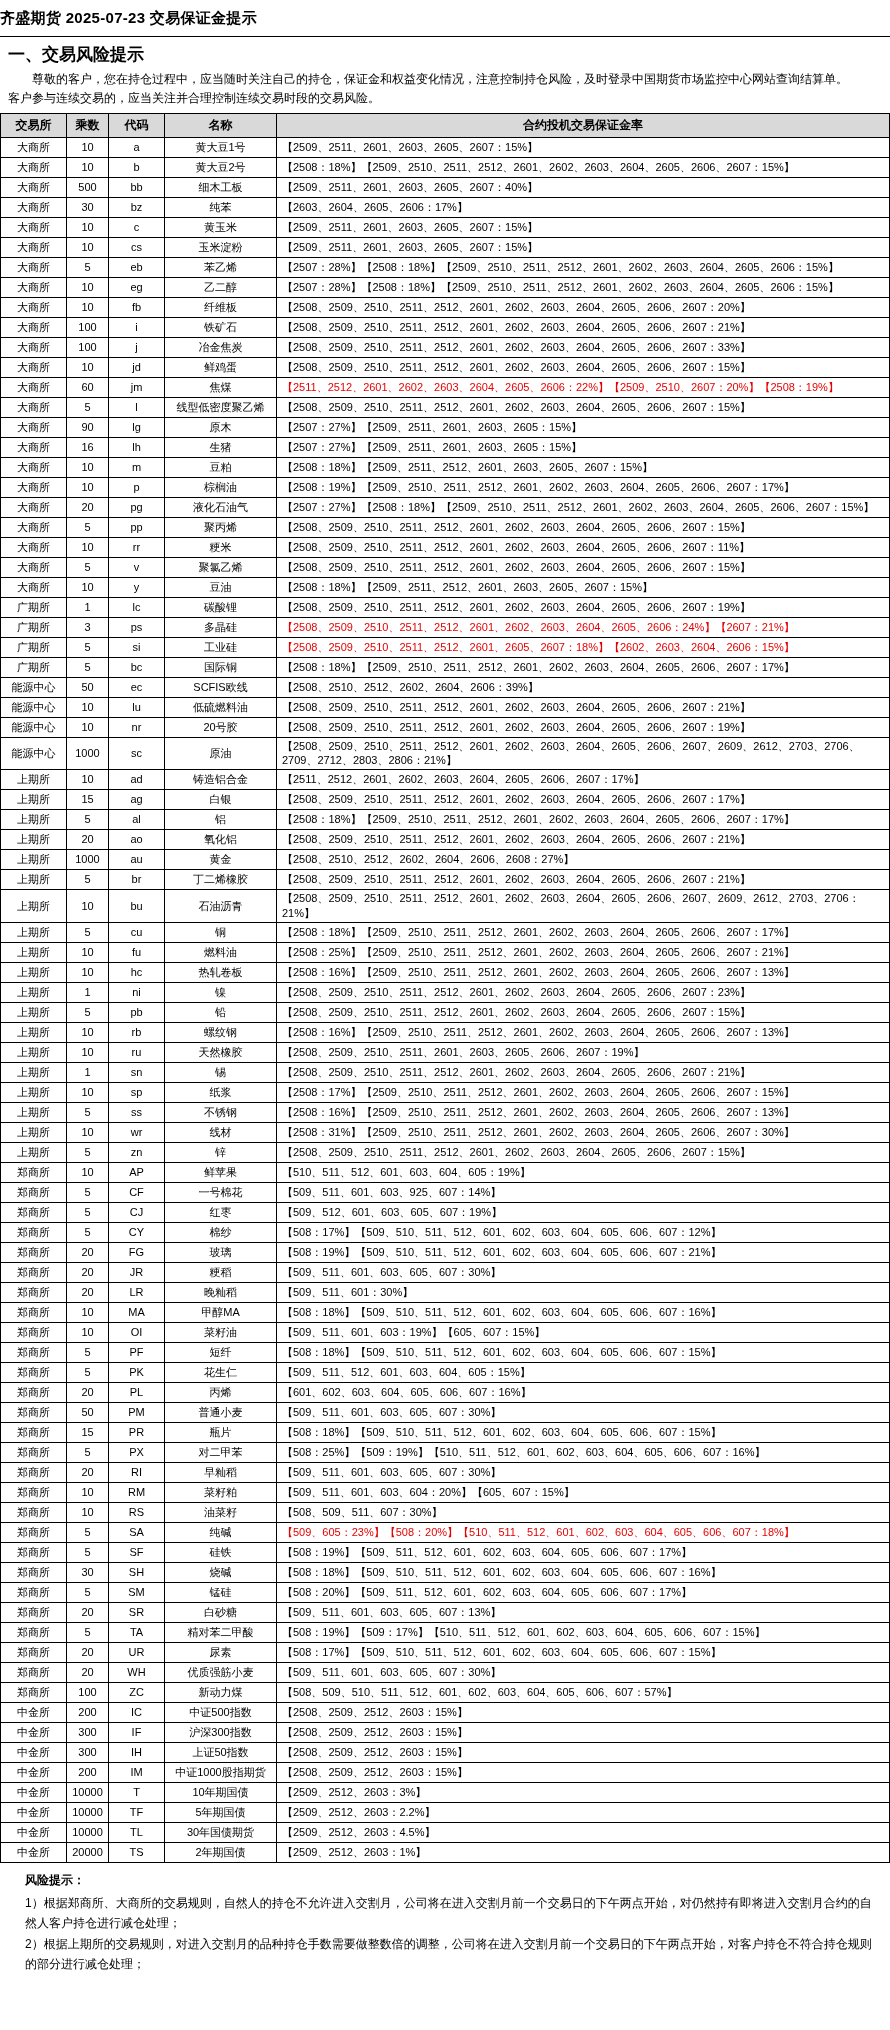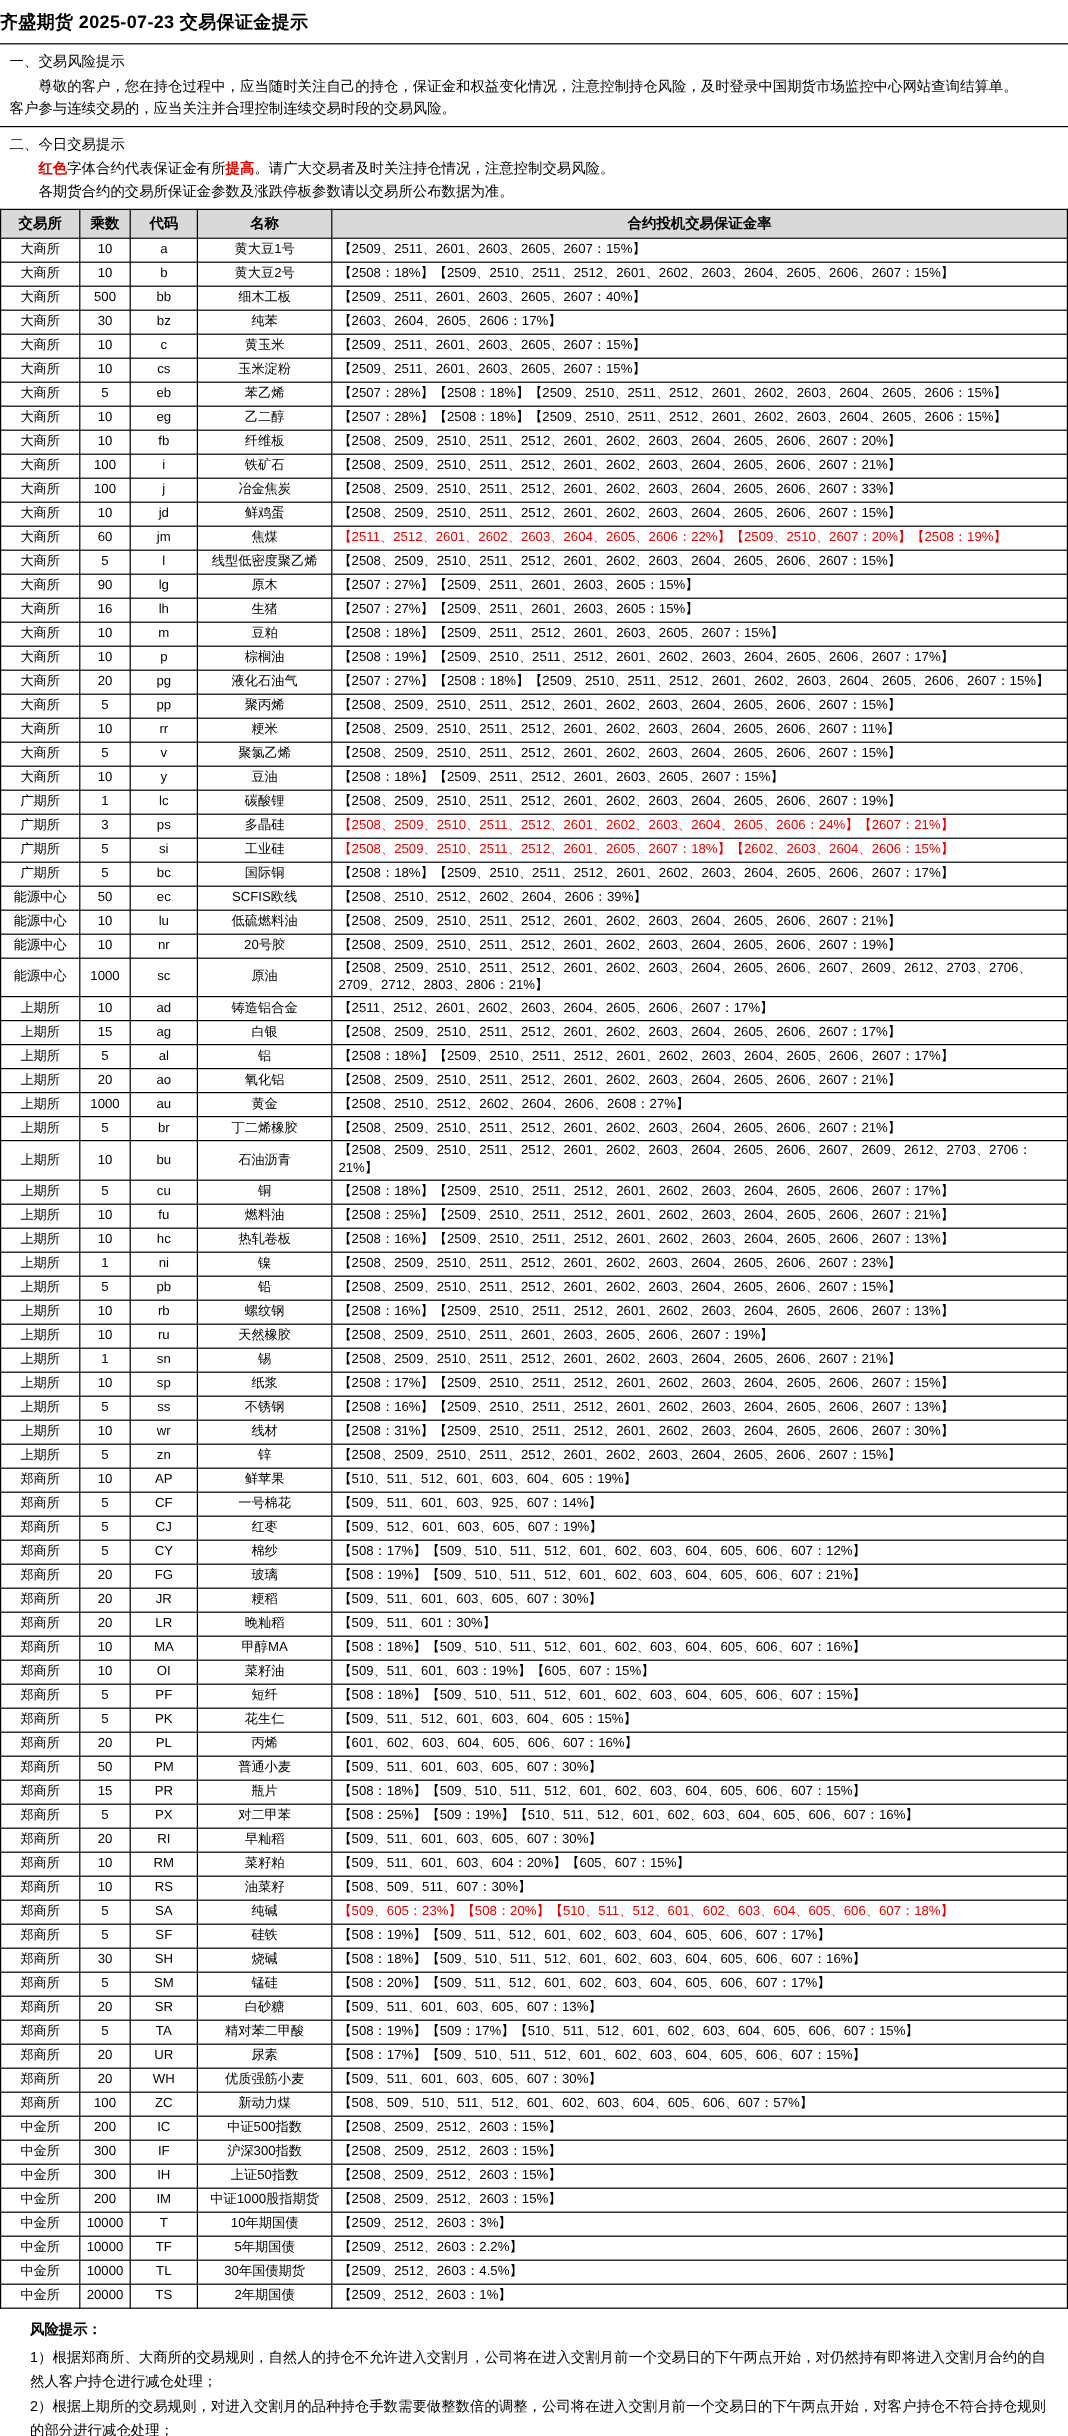--- a/index.html
+++ b/index.html
@@ -17,21 +17,21 @@
     font-weight:bold;
     padding:9px 0 8px 0;
     letter-spacing:0.3px;
   }
   .sec{
     border-top:1px solid #000;
     padding:5px 8px 5px 8px;
     font-size:12px;
     line-height:1.55;
   }
-  .sec-head{font-weight:normal;font-size:12px;margin-bottom:2px;}
+  .sec-head{font-weight:bold;font-size:17px;margin-bottom:2px;}
   .indent{text-indent:24px;}
   .red{color:#e60000;}
   .redb{color:#e60000;font-weight:bold;}
   table{border-collapse:collapse;width:890px;table-layout:fixed;}
   th,td{
     border:1px solid #000;
     font-size:11px;
     padding:1px 2px;
     vertical-align:middle;
     height:17px;
@@ -65,25 +65,20 @@
 <div class="page">
 
   <div class="title">齐盛期货 2025-07-23 交易保证金提示</div>
 
   <div class="sec">
     <div class="sec-head">一、交易风险提示</div>
     <div class="indent">尊敬的客户，您在持仓过程中，应当随时关注自己的持仓，保证金和权益变化情况，注意控制持仓风险，及时登录中国期货市场监控中心网站查询结算单。</div>
     <div>客户参与连续交易的，应当关注并合理控制连续交易时段的交易风险。</div>
   </div>
 
-  <div class="sec">
-    <div class="sec-head">二、今日交易提示</div>
-    <div class="indent"><span class="redb">红色</span><span>字体合约代表保证金有所</span><span class="redb">提高</span><span>。请广大交易者及时关注持仓情况，注意控制交易风险。</span></div>
-    <div class="indent">各期货合约的交易所保证金参数及涨跌停板参数请以交易所公布数据为准。</div>
-  </div>
 
   <table>
     <colgroup>
       <col class="exch">
         <col class="lot">
         <col class="code">
         <col class="name">
         <col class="rate">
     </colgroup>
     <thead>

